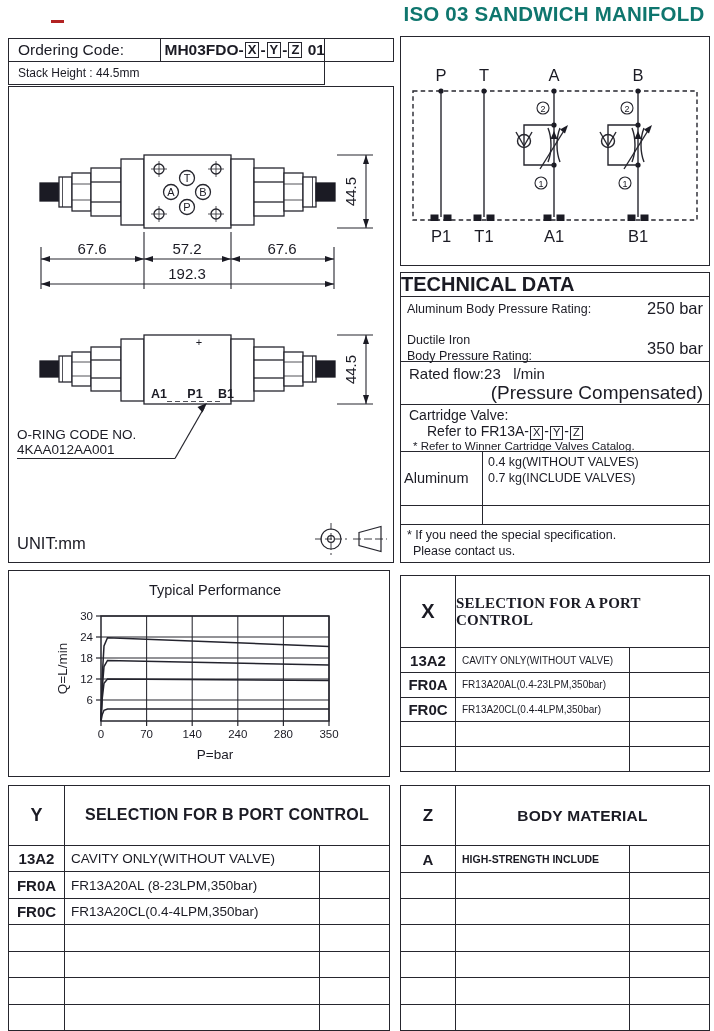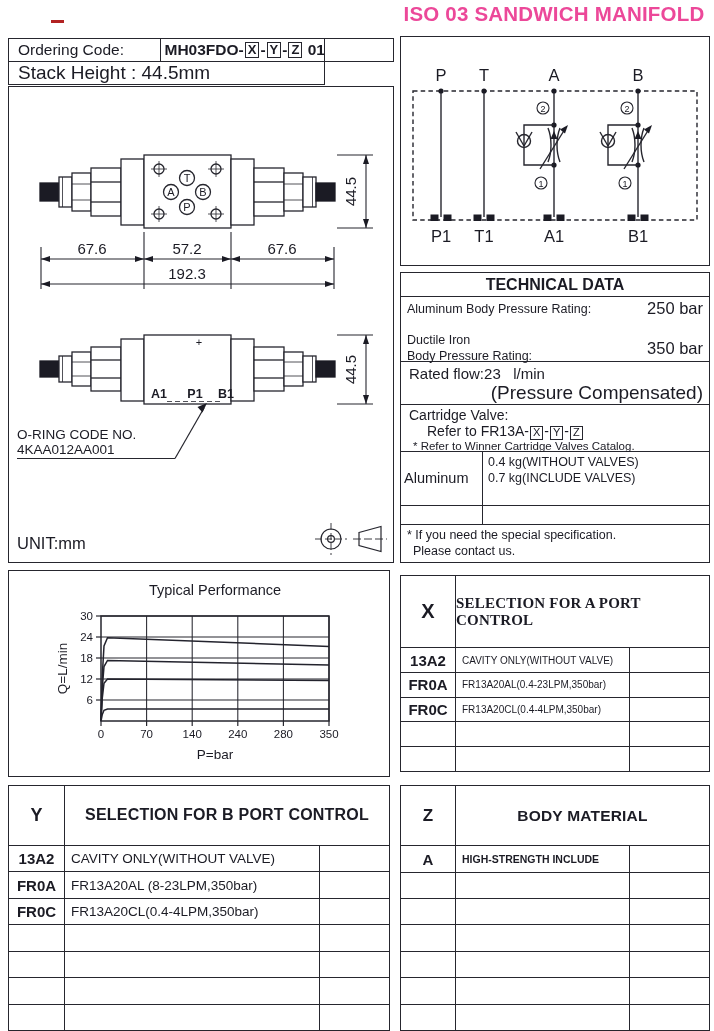--- a/index.html
+++ b/index.html
@@ -1,21 +1,21 @@
 <!DOCTYPE html>
 <html><head>
 <meta charset="utf-8">
 <style>
   html,body{margin:0;padding:0;background:#ffffff;}
   body{font-family:"Liberation Sans",sans-serif;color:#1b1b24;}
   #page{position:relative;width:714px;height:1031px;background:#ffffff;overflow:hidden;}
   .box{position:absolute;border:1.6px solid #26262e;background:#fff;box-sizing:border-box;}
   .abs{position:absolute;box-sizing:border-box;}
   
-  #main-title{left:398px;top:2px;width:312px;text-align:center;font-weight:bold;font-size:20.5px;letter-spacing:0.2px;color:#ec4899;}
+  #main-title{left:398px;top:2px;width:312px;text-align:center;font-weight:bold;font-size:20.5px;letter-spacing:0.2px;color:#0f766e;}
   
   .ocell{border:1.5px solid #26262e;display:flex;align-items:center;background:#fff;}
   .ocode{font-weight:bold;}
   .lbox{display:inline-block;border:1.4px solid #26262e;padding:0 2px;margin:0 1px;line-height:1.05;}
   
   .tlab{font-size:12.5px;}
   .tval{font-size:16.5px;}
   .sep{border-top:1.5px solid #26262e;}
   
   .sel{display:flex;flex-direction:column;}
@@ -55,21 +55,21 @@
 
   <div class="abs" id="main-title">ISO 03 SANDWICH MANIFOLD</div>
 
   <div class="abs ocell" style="left:8px;top:38px;width:153px;height:24px;font-size:15.5px;padding-left:9px;">
     <span>Ordering Code:</span>
   </div>
   <div class="abs ocell ocode" style="left:159.5px;top:38px;width:166px;height:24px;font-size:15.5px;padding-left:4px;">
     <span>MH03FDO-</span><span class="lbox" style="font-size:13px;">X</span>-<span class="lbox" style="font-size:13px;">Y</span>-<span class="lbox" style="font-size:13px;">Z</span>&nbsp;<span>01</span>
   </div>
   <div class="abs ocell" style="left:324px;top:38px;width:70px;height:24px;"></div>
-  <div class="abs ocell" style="left:8px;top:60.5px;width:317px;height:24px;font-size:19px;padding-left:9px;">
+  <div class="abs ocell" style="left:8px;top:60.5px;width:317px;height:24px;font-size:12px;padding-left:9px;">
     <span>Stack Height : 44.5mm</span>
   </div>
 
   <div class="box" style="left:8px;top:86px;width:386px;height:477px;">
     <svg width="383" height="474" viewBox="0 0 383 474">
 
       <g class="draw">
         <rect class="fillink" x="31" y="96" width="19" height="18"></rect>
         <rect x="50" y="90" width="13" height="30"></rect>
         <line class="thin" x1="53.5" y1="90" x2="53.5" y2="120"></line>
@@ -252,21 +252,21 @@
           <rect x="239.5" y="177.5" width="8" height="6.5"></rect>
         <text x="40" y="205" text-anchor="middle" font-size="16.5">P1</text>
         <text x="83" y="205" text-anchor="middle" font-size="16.5">T1</text>
         <text x="153" y="205" text-anchor="middle" font-size="16.5">A1</text>
         <text x="237" y="205" text-anchor="middle" font-size="16.5">B1</text>
       </g>
     </svg>
   </div>
 
   <div class="box" style="left:400px;top:272px;width:310px;height:291px;">
-    <div style="height:23px;border-bottom:1.5px solid #26262e;text-align:center;font-weight:bold;font-size:16px;line-height:23px;">TECHNICAL DATA</div>
+    <div style="height:23px;border-bottom:1.5px solid #26262e;font-weight:bold;font-size:20px;line-height:23px;">TECHNICAL DATA</div>
     <div style="padding:2px 6px 3px 6px;height:59px;">
       <div style="display:flex;justify-content:space-between;align-items:center;">
         <span class="tlab">Aluminum Body Pressure Rating:</span>
         <span class="tval">250 bar</span>
       </div>
       <div style="display:flex;justify-content:space-between;align-items:center;margin-top:15px;">
         <span class="tlab" style="line-height:1.25;">
           <span>Ductile Iron</span><br>
           <span>Body Pressure Rating:</span>
         </span>

